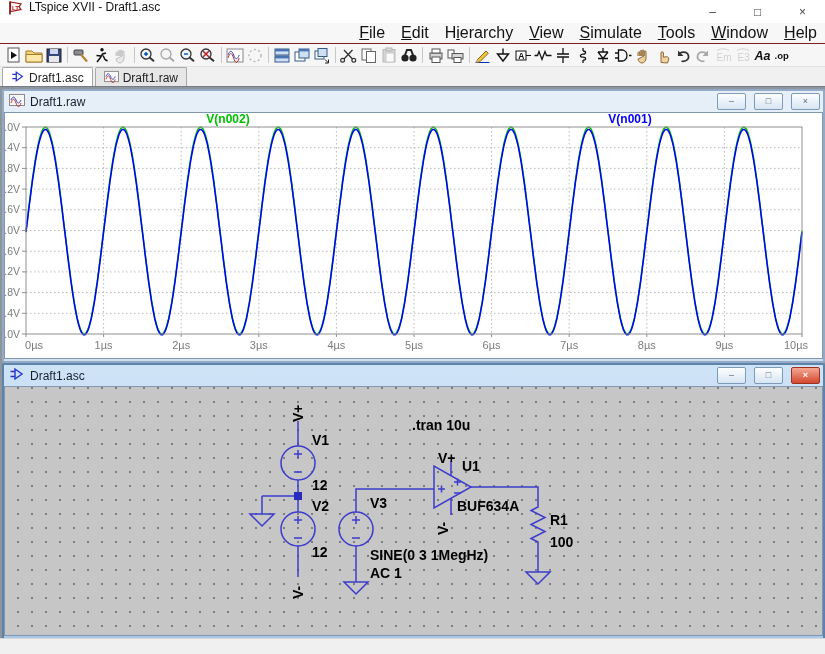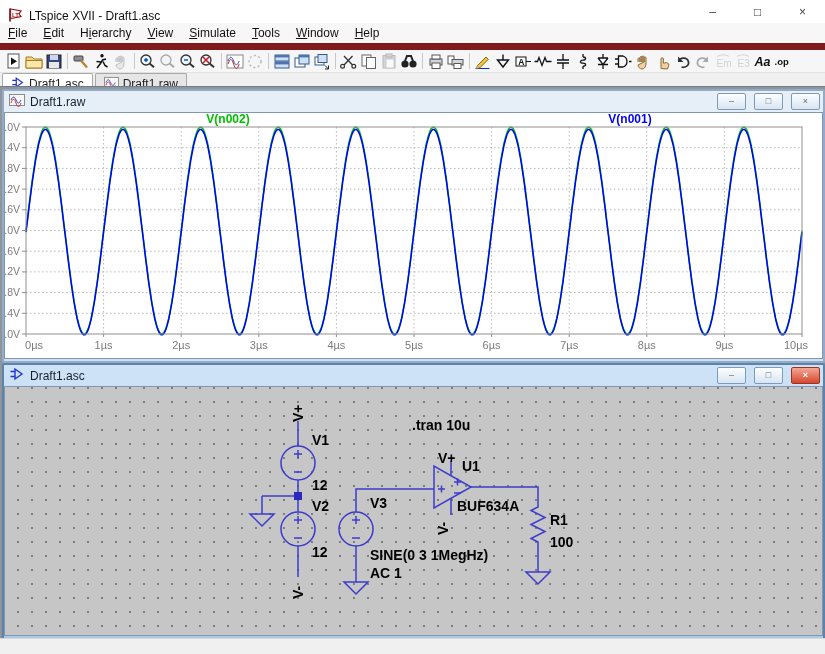--- a/index.html
+++ b/index.html
@@ -2,27 +2,27 @@
 <html><head>
 <meta charset="utf-8">
 <style>
   html,body{margin:0;padding:0;}
   body{
     width:825px;height:654px;position:relative;overflow:hidden;
     font-family:"Liberation Sans",sans-serif;background:#f0f0f0;
     -webkit-font-smoothing:antialiased;
   }
   
-  .titlebar{height:23px;background:#ffffff;display:flex;align-items:flex-end;padding-left:7px;}
+  .titlebar{height:23px;background:#ffffff;display:flex;align-items:flex-start;padding-left:7px;}
   .titlebar .appicon{width:16px;height:16px;margin-right:6px;flex:0 0 auto;}
   .titlebar .title{font-size:12px;color:#111;flex:1 1 auto;}
   .capbtns{display:flex;height:23px;}
   .capbtn{width:45px;height:23px;display:flex;align-items:center;justify-content:center;
           font-size:12px;color:#444;}
-  .menubar{height:20px;background:#f7f7f7;display:flex;align-items:center;font-size:12px;color:#111;border-bottom:7px solid #7f1d1d;}
+  .menubar{height:20px;background:#f7f7f7;display:flex;align-items:center;font-size:16px;color:#111;border-bottom:1px solid #7f1d1d;justify-content:flex-end;}
   .menuitem{padding:1px 8px;}
   .menuitem u{text-decoration:underline;}
   .toolbar{height:22px;background:#f6f6f6;display:flex;align-items:center;padding-left:4px;border-bottom:1px solid #e2e2e2;}
   .tbi{width:20px;height:20px;display:inline-flex;align-items:center;justify-content:center;flex:0 0 auto;}
   .tbi.dis{filter:grayscale(1) opacity(0.4);align-items:center;}
   .tbsep{width:1px;height:16px;background:#c8c8c8;margin:0 3px;flex:0 0 auto;}
   .tabbar{height:20px;background:#f0f0f0;display:flex;align-items:flex-end;padding-left:2px;border-bottom:1px solid #b8b8b8;}
   .tab{height:19px;display:flex;align-items:center;gap:4px;padding:0 8px;font-size:12px;color:#222;
        border:1px solid #a8a8a8;border-bottom:none;border-radius:2px 2px 0 0;margin-right:2px;background:#e6e6e6;}
   .tab.active{background:#ffffff;}

